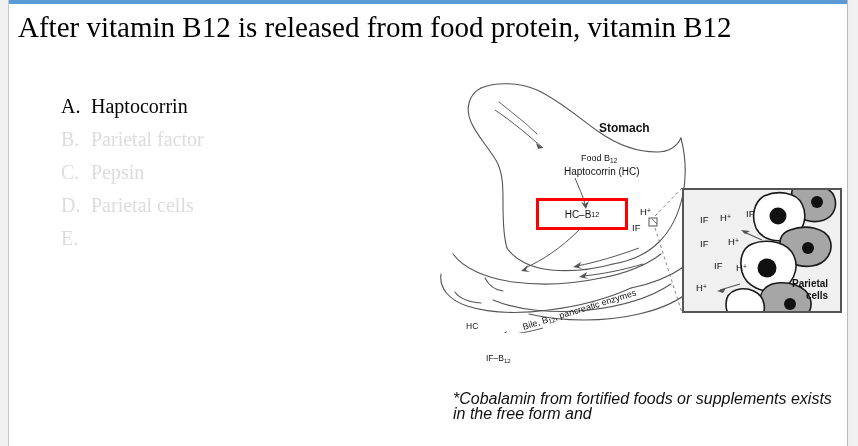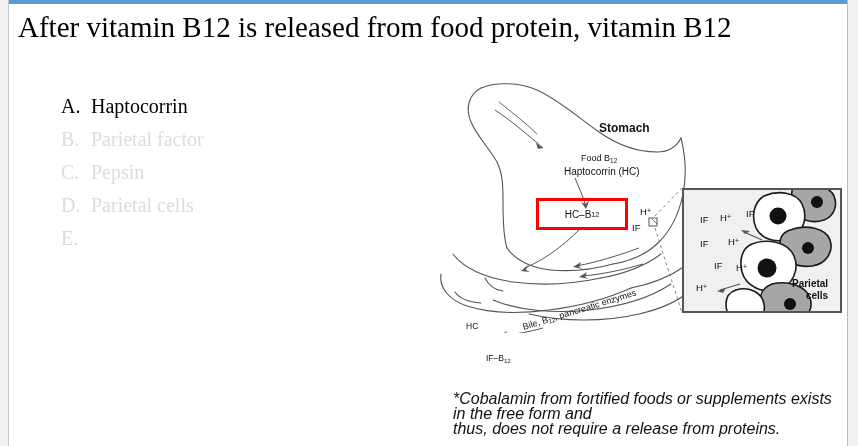--- a/index.html
+++ b/index.html
@@ -389,17 +389,16 @@
         <div class="inset-label" id="ins-h-2">H<sup>+</sup></div>
         <div class="inset-label" id="ins-if-4">IF</div>
         <div class="inset-label" id="ins-h-3">H<sup>+</sup></div>
         <div class="inset-label" id="ins-h-4">H<sup>+</sup></div>
         <div class="inset-label bold" id="ins-parietal-cells">Parietal<br>cells</div>
       </div>
     </div>
 
     <div id="footnote">
       <div>*Cobalamin from fortified foods or supplements exists in the free form and</div>
-      <div>thus, does not require a release from proteins.</div>
     </div>
 
   </div>
 </div>
 
 </body></html>

